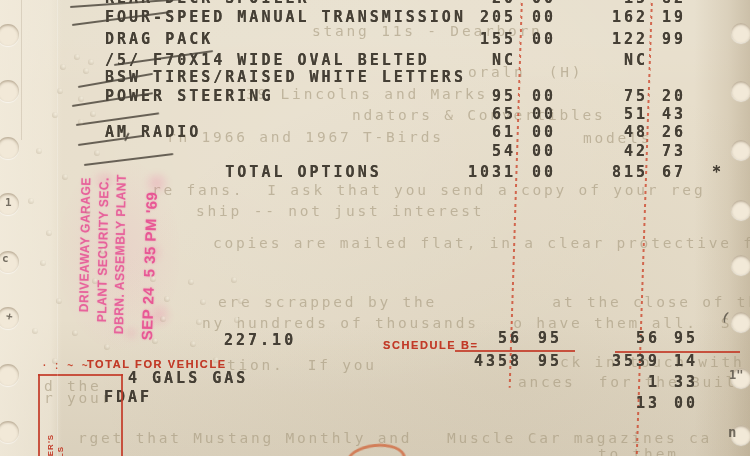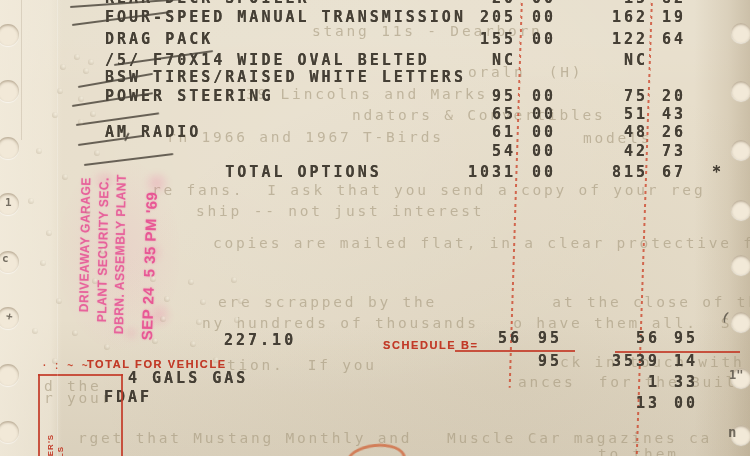--- a/index.html
+++ b/index.html
@@ -97,21 +97,21 @@
     <span class="mono num rd">205</span>
     <span class="mono rc">00</span>
     <span class="mono num dd">162</span>
     <span class="mono dc">19</span>
   </div>
   <div class="trow" style="top:30px">
     <span class="mono lbl">DRAG PACK</span>
     <span class="mono num rd">155</span>
     <span class="mono rc">00</span>
     <span class="mono num dd">122</span>
-    <span class="mono dc">64</span>
+    <span class="mono dc">99</span>
   </div>
   <div class="trow" style="top:51px">
     <span class="mono lbl">/5/ F70X14 WIDE OVAL BELTED</span>
     <span class="mono num rd">NC</span>
     <span class="mono rc"></span>
     <span class="mono num dd">NC</span>
     <span class="mono dc"></span>
   </div>
   <div class="trow" style="top:68px">
     <span class="mono lbl">BSW TIRES/RAISED WHITE LETTERS</span>
@@ -175,20 +175,21 @@
   <div class="mono" style="position:absolute;left:224px;top:331px">227.10</div>
   <div class="redprint" style="left:383px;top:339px">SCHEDULE B=</div>
   <span class="mono bnum" style="left:420px;top:329px;width:102px">56</span>
   <span class="mono" style="position:absolute;left:538px;top:329px">95</span>
   <span class="mono bnum" style="left:560px;top:329px;width:100px">56</span>
   <span class="mono" style="position:absolute;left:674px;top:329px">95</span>
 
   <div class="redline" style="left:455px;top:350px;width:120px;height:1.5px"></div>
   <div class="redline" style="left:615px;top:351px;width:125px;height:1.5px"></div>
 
+  <span class="mono bnum" style="left:420px;top:352px;width:102px">4358</span>
   <span class="mono" style="position:absolute;left:538px;top:352px">95</span>
   <span class="mono bnum" style="left:560px;top:352px;width:100px">3539</span>
   <span class="mono" style="position:absolute;left:674px;top:352px">14</span>
 
   <div class="redmarks" style="left:43px;top:360px">· : ~ ~</div>
   <div class="redprint" style="left:87px;top:358px">TOTAL FOR VEHICLE</div>
 
   <div class="mono" style="position:absolute;left:128px;top:369px">4 GALS GAS</div>
   <span class="mono bnum" style="left:560px;top:373px;width:100px">1</span>
   <span class="mono" style="position:absolute;left:674px;top:373px">33</span>

